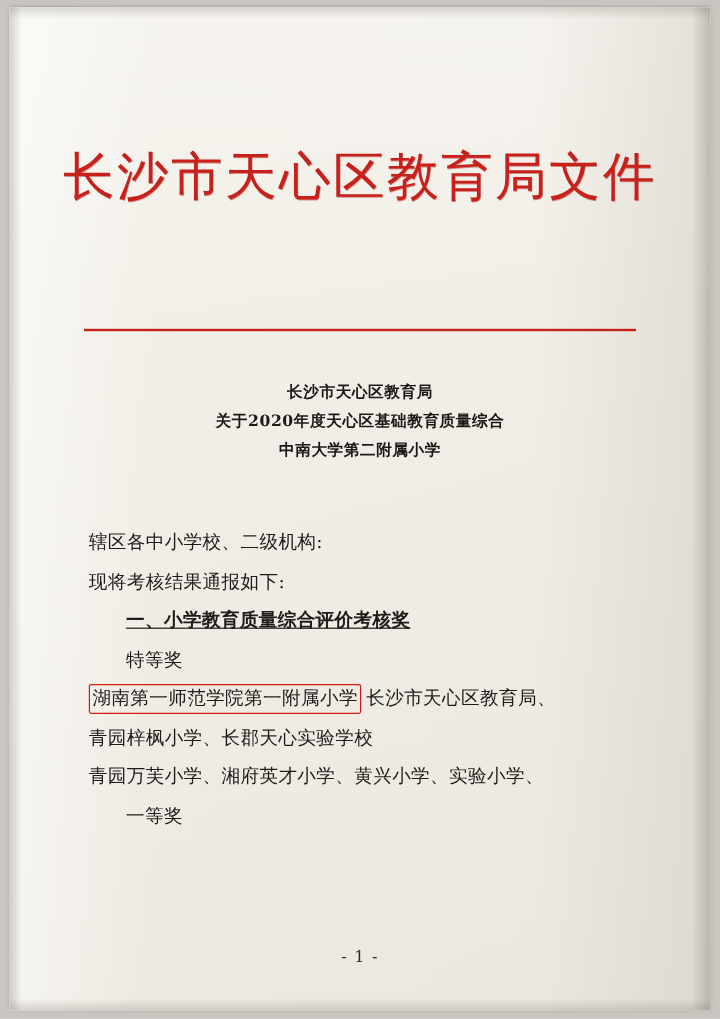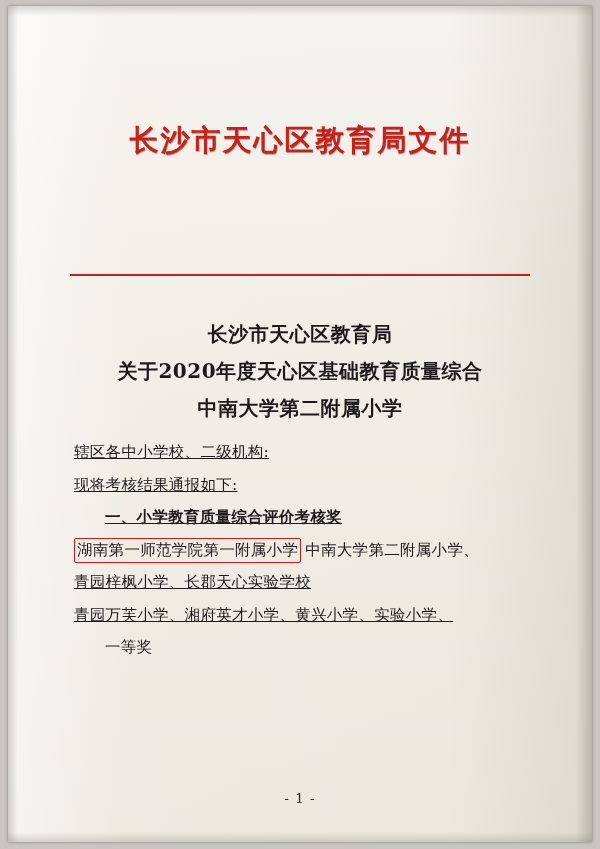--- a/index.html
+++ b/index.html
@@ -34,22 +34,22 @@
   .masthead {
     position: absolute;
     left: 0;
     right: 0;
     top: 118px;
     text-align: center;
   }
   .masthead-title {
     color: #c8201b;
     font-family: "DejaVu Serif", "Liberation Serif", serif;
-    font-weight: bold;
-    font-size: 29px;
+    font-weight: normal;
+    font-size: 43px;
     letter-spacing: 2px;
     line-height: 1.15;
     text-shadow: 0.5px 0.5px 0 rgba(160,20,18,0.45);
     white-space: nowrap;
   }
   .docnum {
     position: absolute;
     left: 0;
     right: 0;
     top: 238px;
@@ -67,21 +67,21 @@
     background: #c8201b;
   }
   .title-block {
     position: absolute;
     left: 70px;
     right: 70px;
     top: 310px;
     text-align: center;
     color: #1b1a18;
     font-weight: bold;
-    font-size: 20px;
+    font-size: 13px;
     line-height: 1.85;
     letter-spacing: 0.5px;
   }
   .title-block div {
     white-space: nowrap;
   }
   .body-text {
     position: absolute;
     left: 66px;
     right: 58px;
@@ -89,21 +89,20 @@
     color: #1d1c1a;
     font-size: 15.5px;
     line-height: 2.1;
     letter-spacing: 0.3px;
   }
   .p-indent {
     text-indent: 2em;
   }
   .p-none {
     text-indent: 0;
-    text-decoration: underline;
   }
   .heading-item {
     text-indent: 2em;
     font-weight: bold;
     text-decoration: underline;
   }
   .award-line {
     text-indent: 2em;
   }
   .boxed-wrap {
@@ -169,22 +168,23 @@
     <div class="title-block">
       <div>长沙市天心区教育局</div>
       <div>关于2020年度天心区基础教育质量综合</div>
       <div>中南大学第二附属小学</div>
     </div>
 
     <div class="body-text">
       <div class="p-none">辖区各中小学校、二级机构:</div>
       <div class="p-none">现将考核结果通报如下:</div>
       <div class="heading-item">一、小学教育质量综合评价考核奖</div>
+      <div class="award-line">特等奖</div>
       <div class="boxed-wrap">
-        <span class="redbox">湖南第一师范学院第一附属小学</span><span>中南大学第二附属小学、</span>
+        <span class="redbox">湖南第一师范学院第一附属小学</span><span>长沙市天心区教育局、</span>
       </div>
       <div class="p-none">青园梓枫小学、长郡天心实验学校</div>
       <div class="p-none">青园万芙小学、湘府英才小学、黄兴小学、实验小学、</div>
       <div class="award-line">一等奖</div>
     </div>
 
     <div class="pagenum">- 1 -</div>
 
     <div class="edge-shadow-left"></div>
     <div class="edge-shadow-right"></div>

